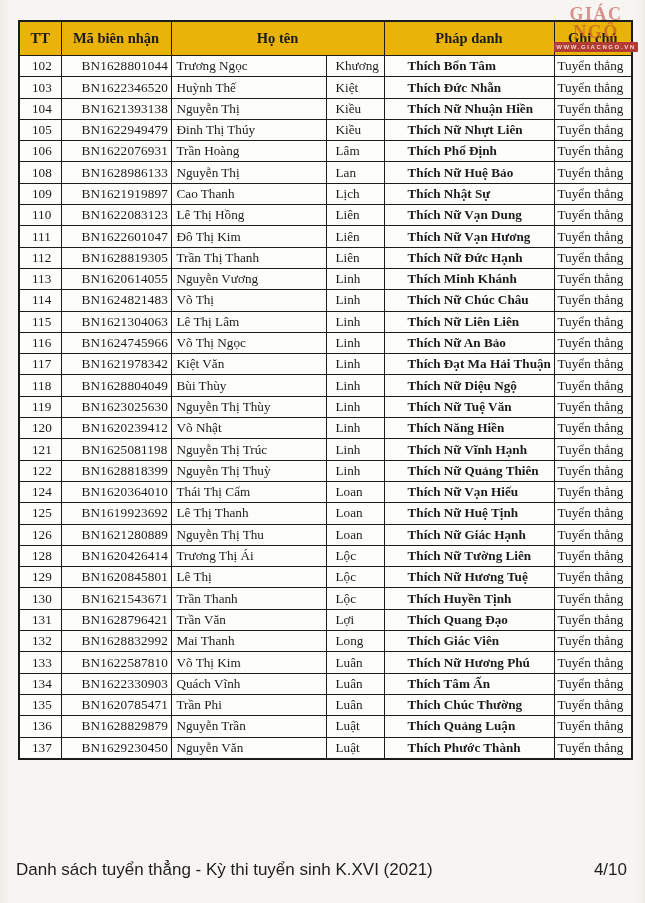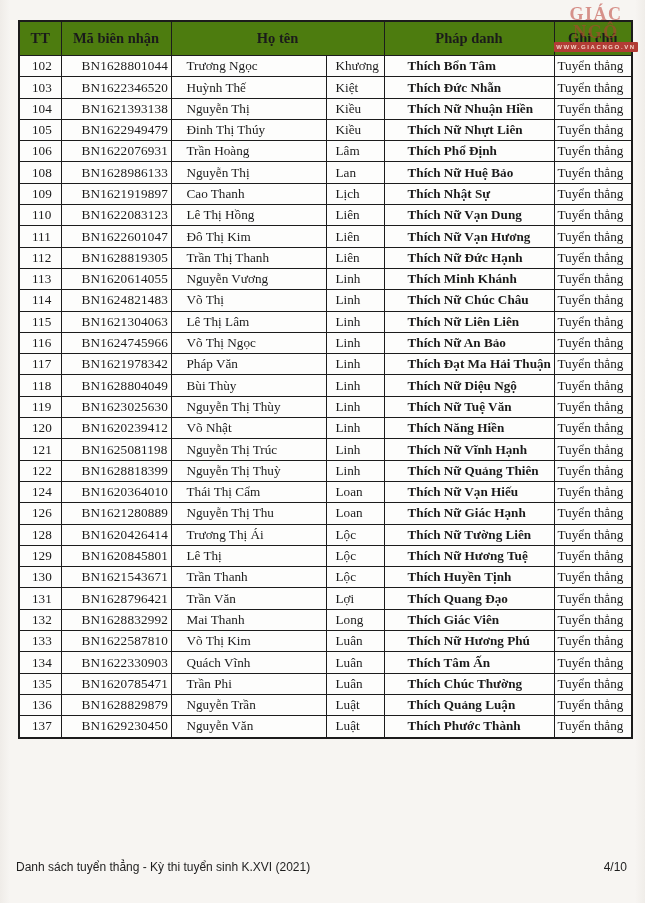--- a/index.html
+++ b/index.html
@@ -27,34 +27,34 @@
     border:2px solid #1c1c1c;
   }
   th,td{
     border:1.5px solid #1c1c1c;
     overflow:hidden;white-space:nowrap;
     vertical-align:middle;
     line-height:1.05;
   }
   thead th{
     height:33px;
-    background:#4d7c0f;
+    background:#eab308;
     font-weight:bold;
     font-size:14.5px;
     text-align:center;
     padding:0 2px;
   }
   tbody td{
     height:20.3px;
     font-size:13.2px;
     padding:0 2px 0 4px;
   }
   td.c-tt{text-align:center;padding:0 12px;}
   td.c-code{padding-left:20px;letter-spacing:.2px;}
-  td.c-name{padding-left:15px;}
+  td.c-name{padding-left:5px;}
   td.c-given{padding-left:9px;}
   td.c-dharma{padding-left:23px;font-weight:bold;}
   td.c-note{padding-left:3px;}
   col.w-tt{width:42px;}
   col.w-code{width:110px;}
   col.w-name{width:155px;}
   col.w-given{width:58px;}
   col.w-dharma{width:170px;}
   col.w-note{width:78px;}
   
@@ -79,21 +79,21 @@
     font-weight:bold;
     letter-spacing:1.6px;
     text-transform:uppercase;
     padding:2px 0 1.5px 0;
     border-radius:1px;
   }
   
   .footer{
     position:absolute;left:16px;right:18px;top:860px;
     font-family:"Liberation Sans", sans-serif;
-    font-size:12px;
+    font-size:17px;
     color:#1e1e1e;
     display:flex;justify-content:space-between;
   }
 </style>
 </head>
 <body>
 
 <div class="page">
 
   <div class="tbl-wrap">
@@ -224,21 +224,21 @@
             <td class="c-tt">116</td>
             <td class="c-code">BN1624745966</td>
             <td class="c-name">Võ Thị Ngọc</td>
             <td class="c-given">Linh</td>
             <td class="c-dharma">Thích Nữ An Bảo</td>
             <td class="c-note">Tuyển thẳng</td>
           </tr>
           <tr>
             <td class="c-tt">117</td>
             <td class="c-code">BN1621978342</td>
-            <td class="c-name">Pháp Văn</td>
+            <td class="c-name">Kiệt Văn</td>
             <td class="c-given">Linh</td>
             <td class="c-dharma">Thích Đạt Ma Hải Thuận</td>
             <td class="c-note">Tuyển thẳng</td>
           </tr>
           <tr>
             <td class="c-tt">118</td>
             <td class="c-code">BN1628804049</td>
             <td class="c-name">Bùi Thùy</td>
             <td class="c-given">Linh</td>
             <td class="c-dharma">Thích Nữ Diệu Ngộ</td>
@@ -278,20 +278,28 @@
           </tr>
           <tr>
             <td class="c-tt">124</td>
             <td class="c-code">BN1620364010</td>
             <td class="c-name">Thái Thị Cẩm</td>
             <td class="c-given">Loan</td>
             <td class="c-dharma">Thích Nữ Vạn Hiếu</td>
             <td class="c-note">Tuyển thẳng</td>
           </tr>
           <tr>
+            <td class="c-tt">125</td>
+            <td class="c-code">BN1619923692</td>
+            <td class="c-name">Lê Thị Thanh</td>
+            <td class="c-given">Loan</td>
+            <td class="c-dharma">Thích Nữ Huệ Tịnh</td>
+            <td class="c-note">Tuyển thẳng</td>
+          </tr>
+          <tr>
             <td class="c-tt">126</td>
             <td class="c-code">BN1621280889</td>
             <td class="c-name">Nguyễn Thị Thu</td>
             <td class="c-given">Loan</td>
             <td class="c-dharma">Thích Nữ Giác Hạnh</td>
             <td class="c-note">Tuyển thẳng</td>
           </tr>
           <tr>
             <td class="c-tt">128</td>
             <td class="c-code">BN1620426414</td>

